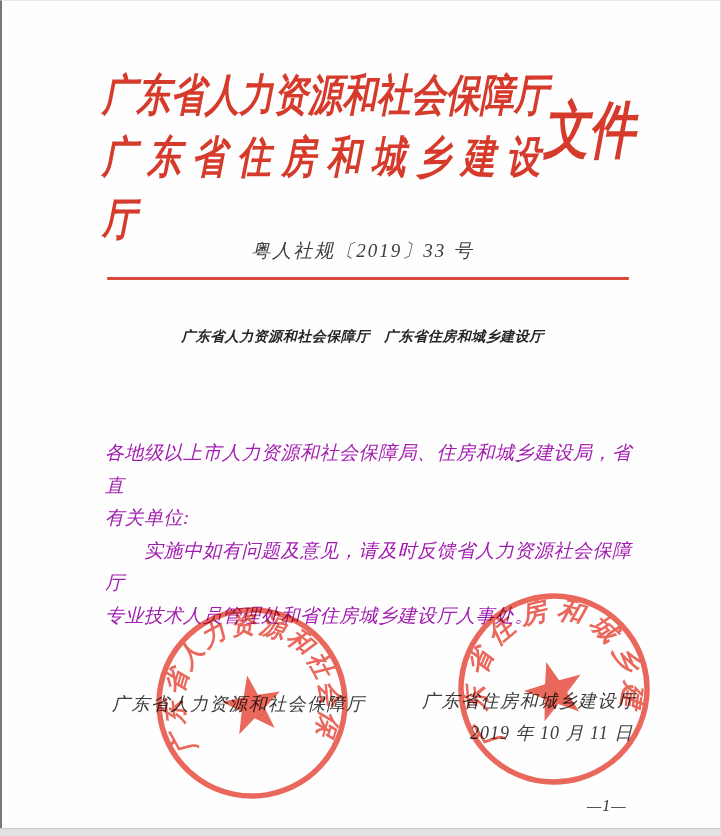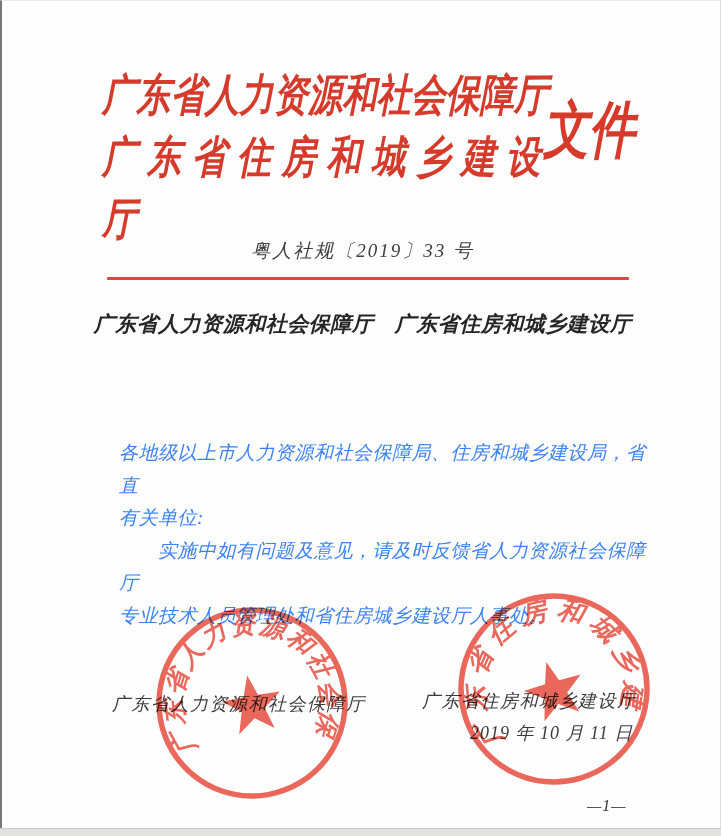--- a/index.html
+++ b/index.html
@@ -42,28 +42,28 @@
   .doc-number{
     position:absolute;left:0;top:237px;width:721px;
     text-align:center;font-size:19px;letter-spacing:2px;color:#3d3d3d;
   }
   .red-rule{
     position:absolute;left:105px;top:276px;width:522px;height:3px;
     background:#d64a3c;border-radius:1px;
   }
   
   .doc-title{
-    position:absolute;left:40px;top:306px;width:641px;
+    position:absolute;left:40px;top:318px;width:641px;
     text-align:center;font-weight:bold;color:#252525;
-    font-size:21px;line-height:35px;letter-spacing:0.5px;
+    font-size:14px;line-height:35px;letter-spacing:0.5px;
   }
   
   .doc-body{
-    position:absolute;left:117px;top:436px;width:536px;
-    font-size:19px;line-height:32.5px;color:#3b82f6;
+    position:absolute;left:103px;top:436px;width:536px;
+    font-size:19px;line-height:32.5px;color:#a21caf;
   }
   .doc-body p{margin:0;white-space:pre-line;letter-spacing:0.5px;}
   
   .sig{position:absolute;font-size:18px;color:#3b3b3b;letter-spacing:1.5px;z-index:2;}
   .sig-left{left:110px;top:691px;}
   .sig-right{left:420px;top:688px;}
   .sig-date{left:468px;top:720px;letter-spacing:1px;}
   
   .seal{position:absolute;z-index:5;opacity:0.82;mix-blend-mode:multiply;}
   .seal-left{left:150px;top:602px;transform:rotate(-10deg);}

